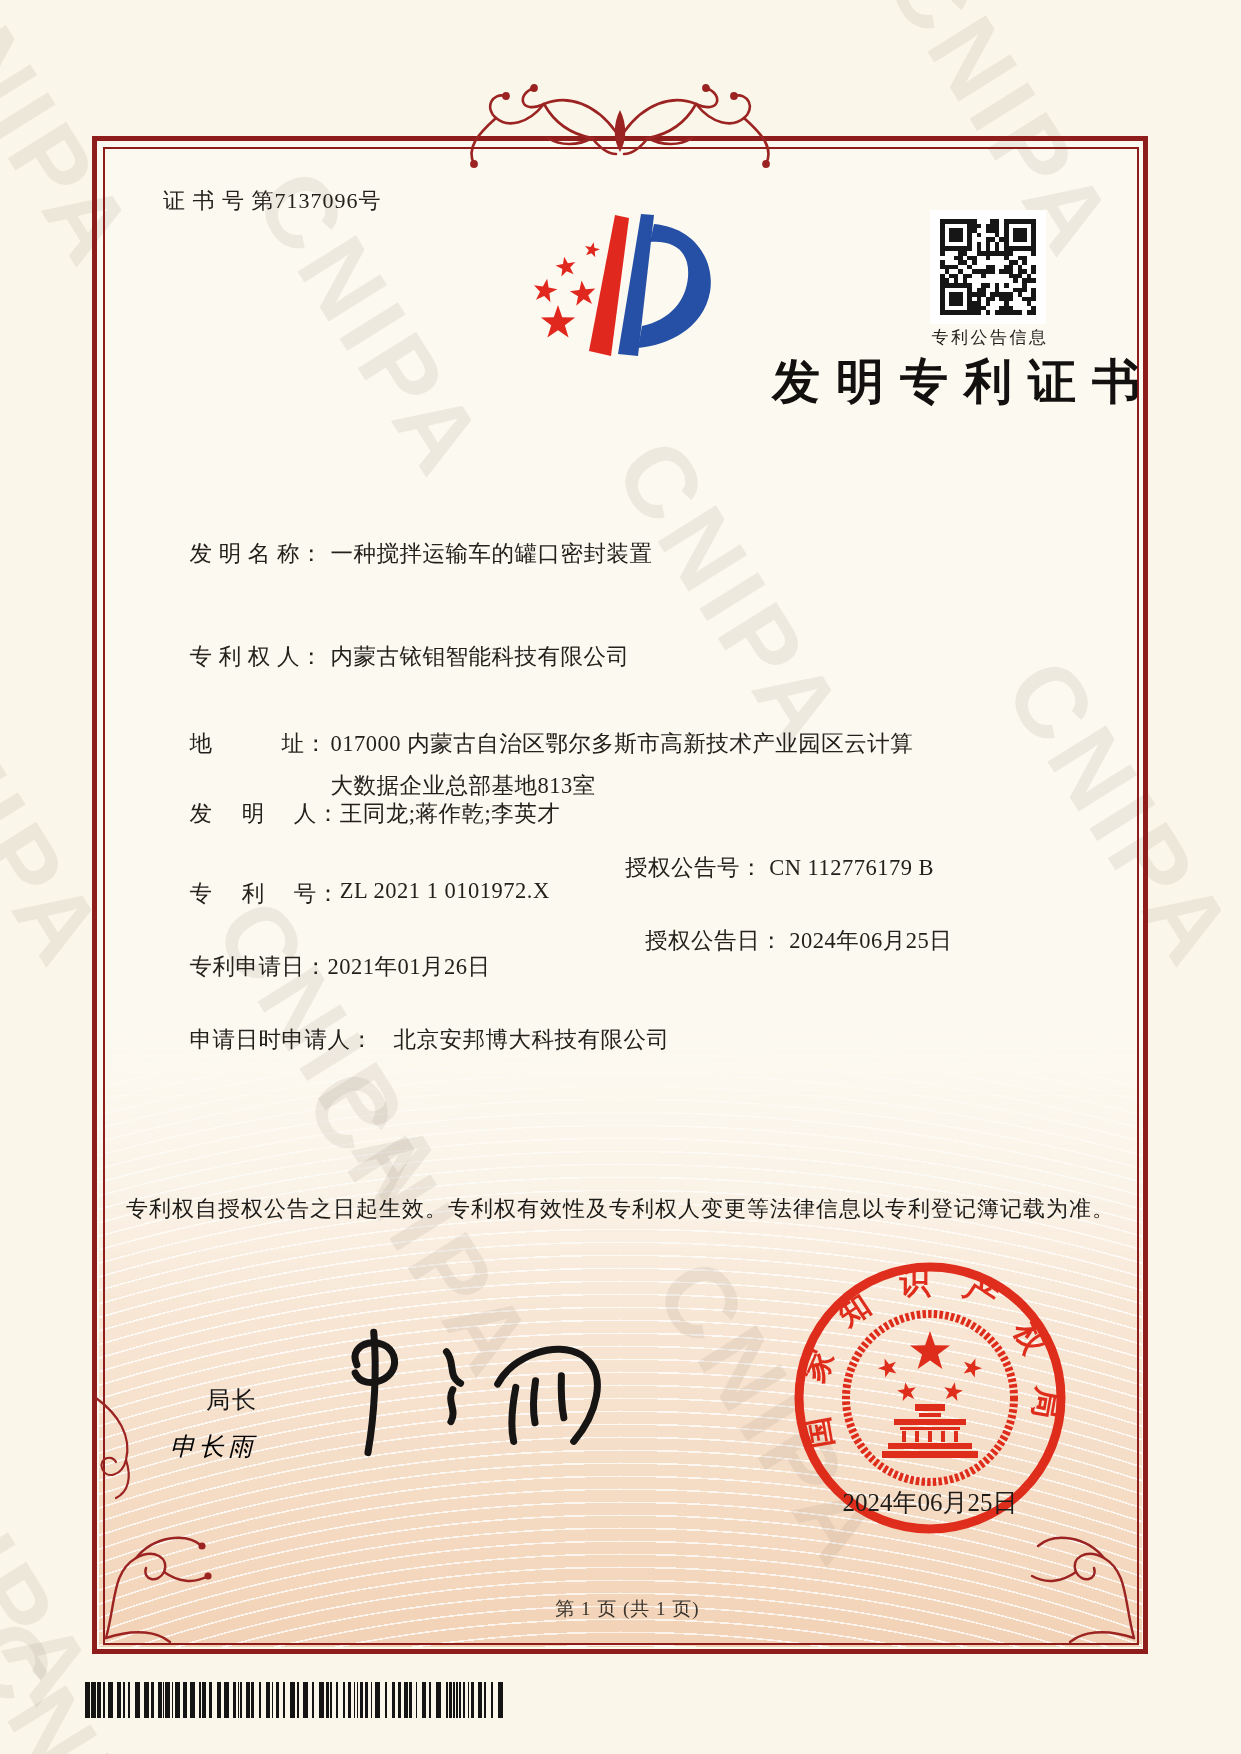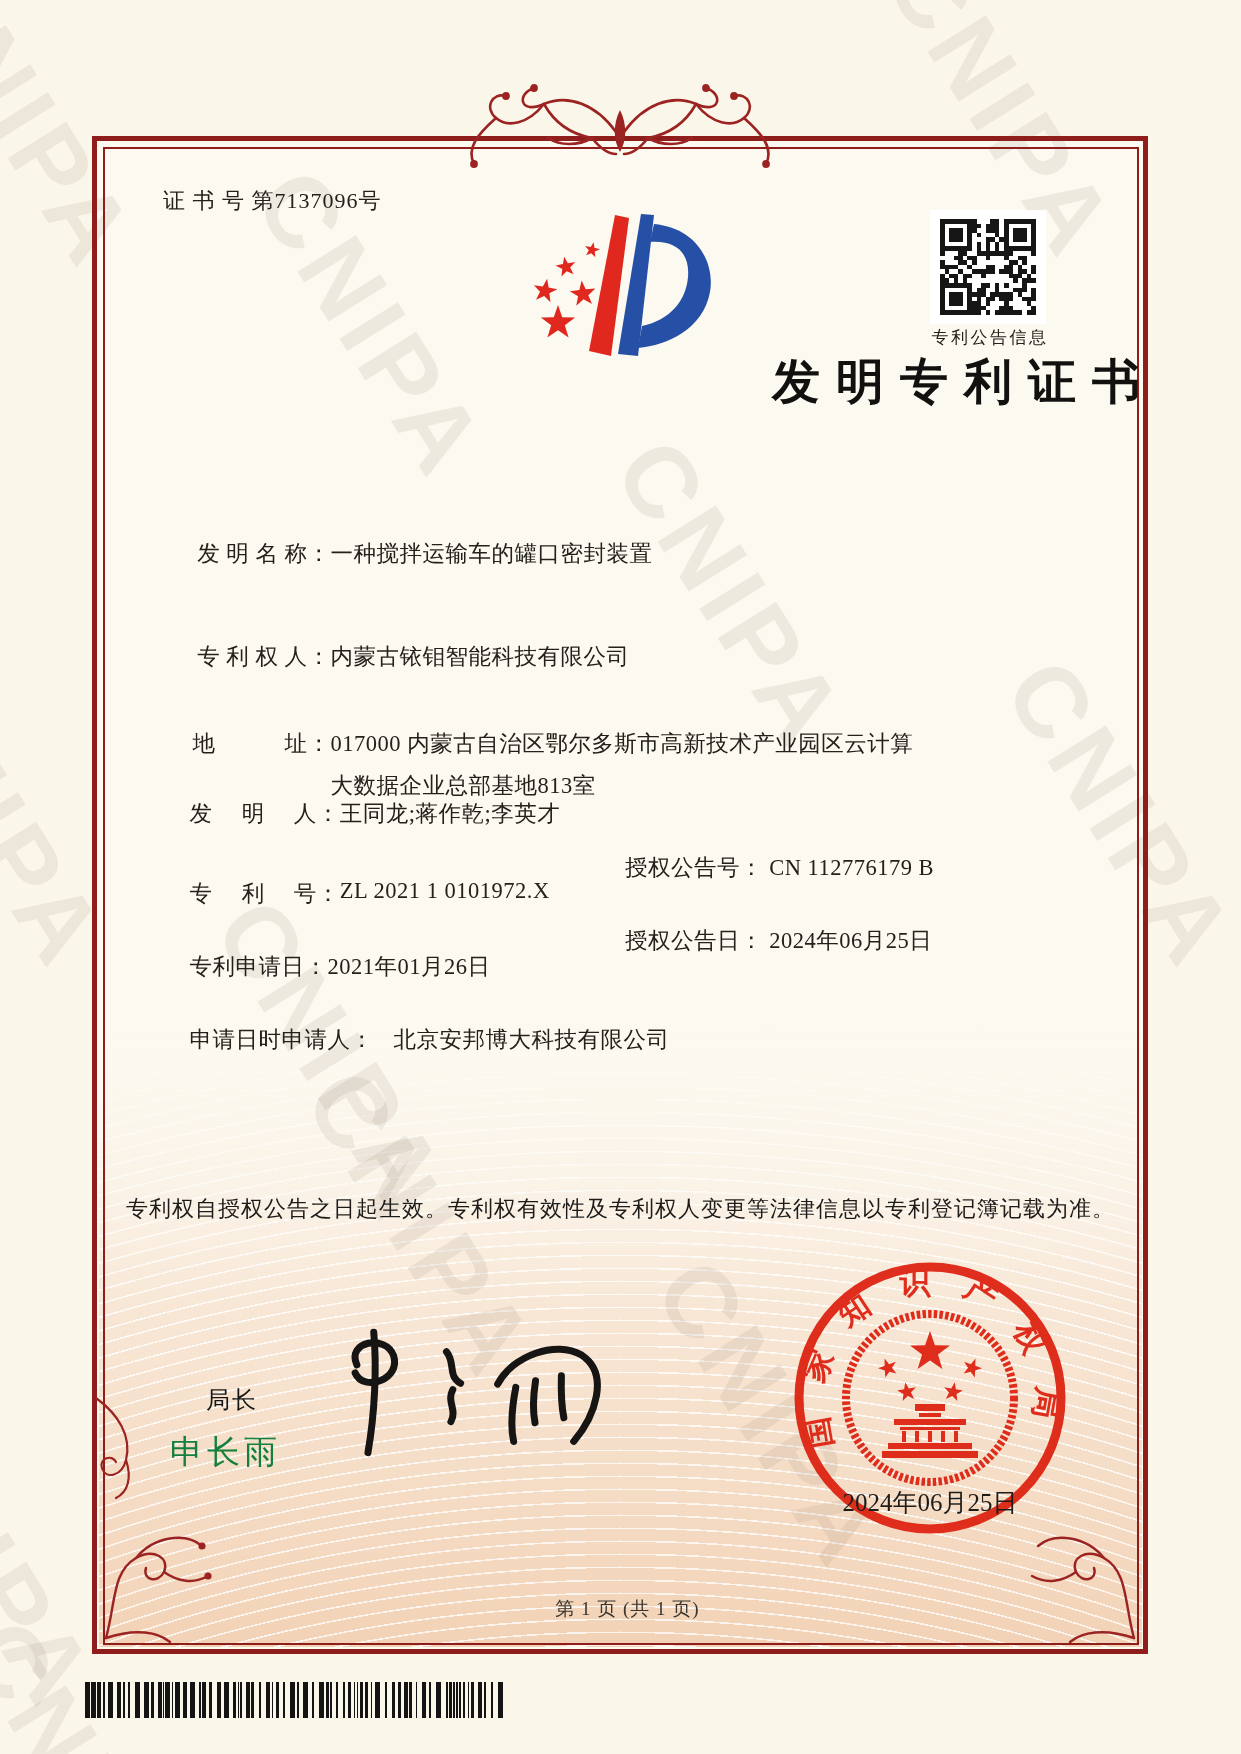--- a/index.html
+++ b/index.html
@@ -22,30 +22,30 @@
       font-size:100px;letter-spacing:7px;color:rgba(124,111,93,0.11);
       transform:rotate(58deg);transform-origin:left top;white-space:nowrap;pointer-events:none;}
   .cert-no{position:absolute;left:163px;top:186px;font-size:22px;letter-spacing:1px;white-space:pre;}
   .title{position:absolute;left:97px;top:350px;width:1047px;text-align:right;
          font-size:48px;font-weight:700;letter-spacing:16px;color:#121110;padding-left:12px;}
   .qr-box{position:absolute;left:930px;top:210px;width:116px;height:114px;background:#fff;}
   .qr-box svg{position:absolute;left:10px;top:9px;}
   .qr-caption{position:absolute;left:905px;top:326px;width:170px;text-align:center;
               font-size:17px;letter-spacing:2.5px;}
   .row{position:absolute;left:165px;white-space:pre;font-size:22.5px;letter-spacing:.5px;}
-  .row .lbl{display:inline-block;min-width:141px;vertical-align:top;text-align:right;}
+  .row .lbl{display:inline-block;min-width:141px;vertical-align:top;}
   .row.nolbl .lbl{min-width:0;margin-right:20px;}
   .rpair{position:absolute;left:625px;top:0;white-space:pre;}
   .val-multi{display:inline-block;vertical-align:top;line-height:42px;white-space:pre;}
   .statement{position:absolute;left:110px;top:1186px;width:1021px;text-align:center;
              font-size:22px;line-height:46px;letter-spacing:1px;color:#1d1b18;}
   .sig-title{position:absolute;left:170px;top:1384px;font-size:24px;letter-spacing:2px;
              font-family:"Liberation Sans",sans-serif;color:#151515;margin-left:36px;}
-  .sig-name{position:absolute;left:170px;top:1430px;font-size:33px;letter-spacing:4px;
-            font-family:"Liberation Sans",sans-serif;color:#15803d;}
+  .sig-name{position:absolute;left:170px;top:1430px;font-size:25px;letter-spacing:4px;
+            font-family:"Liberation Sans",sans-serif;color:#000000;font-style:italic;}
   .seal-date{position:absolute;left:830px;top:1486px;width:200px;text-align:center;
              font-size:25px;color:#1e1c19;white-space:pre;}
   .footer{position:absolute;left:104px;top:1596px;width:1047px;text-align:center;
           font-size:19px;letter-spacing:1px;color:#3a352e;}
   svg{display:block;}
 </style>
 </head>
 <body>
 
 <div class="page">
@@ -404,21 +404,21 @@
     <span class="lbl">发　 明　 人：</span><span>王同龙;蒋作乾;李英才</span>
   </div>
 
   <div class="row" style="top:852px;left:165px;width:960px">
     <span class="lbl">专　 利　 号：</span><span>ZL 2021 1 0101972.X</span>
     <span class="rpair" style="left:460px"><span>授权公告号：</span> <span>CN 112776179 B</span></span>
   </div>
 
   <div class="row" style="top:925px;left:165px;width:960px">
     <span>专利申请日：</span><span>2021年01月26日</span>
-    <span class="rpair" style="left:460px"><span>授权公告日：</span> <span>2024年06月25日</span></span>
+    <span class="rpair" style="left:480px"><span>授权公告日：</span> <span>2024年06月25日</span></span>
   </div>
 
   <div class="row nolbl" style="top:998px">
     <span class="lbl">申请日时申请人：</span><span>北京安邦博大科技有限公司</span>
   </div>
 
 
   <div class="statement">
     <div>专利权自授权公告之日起生效。专利权有效性及专利权人变更等法律信息以专利登记簿记载为准。</div>
   </div>

